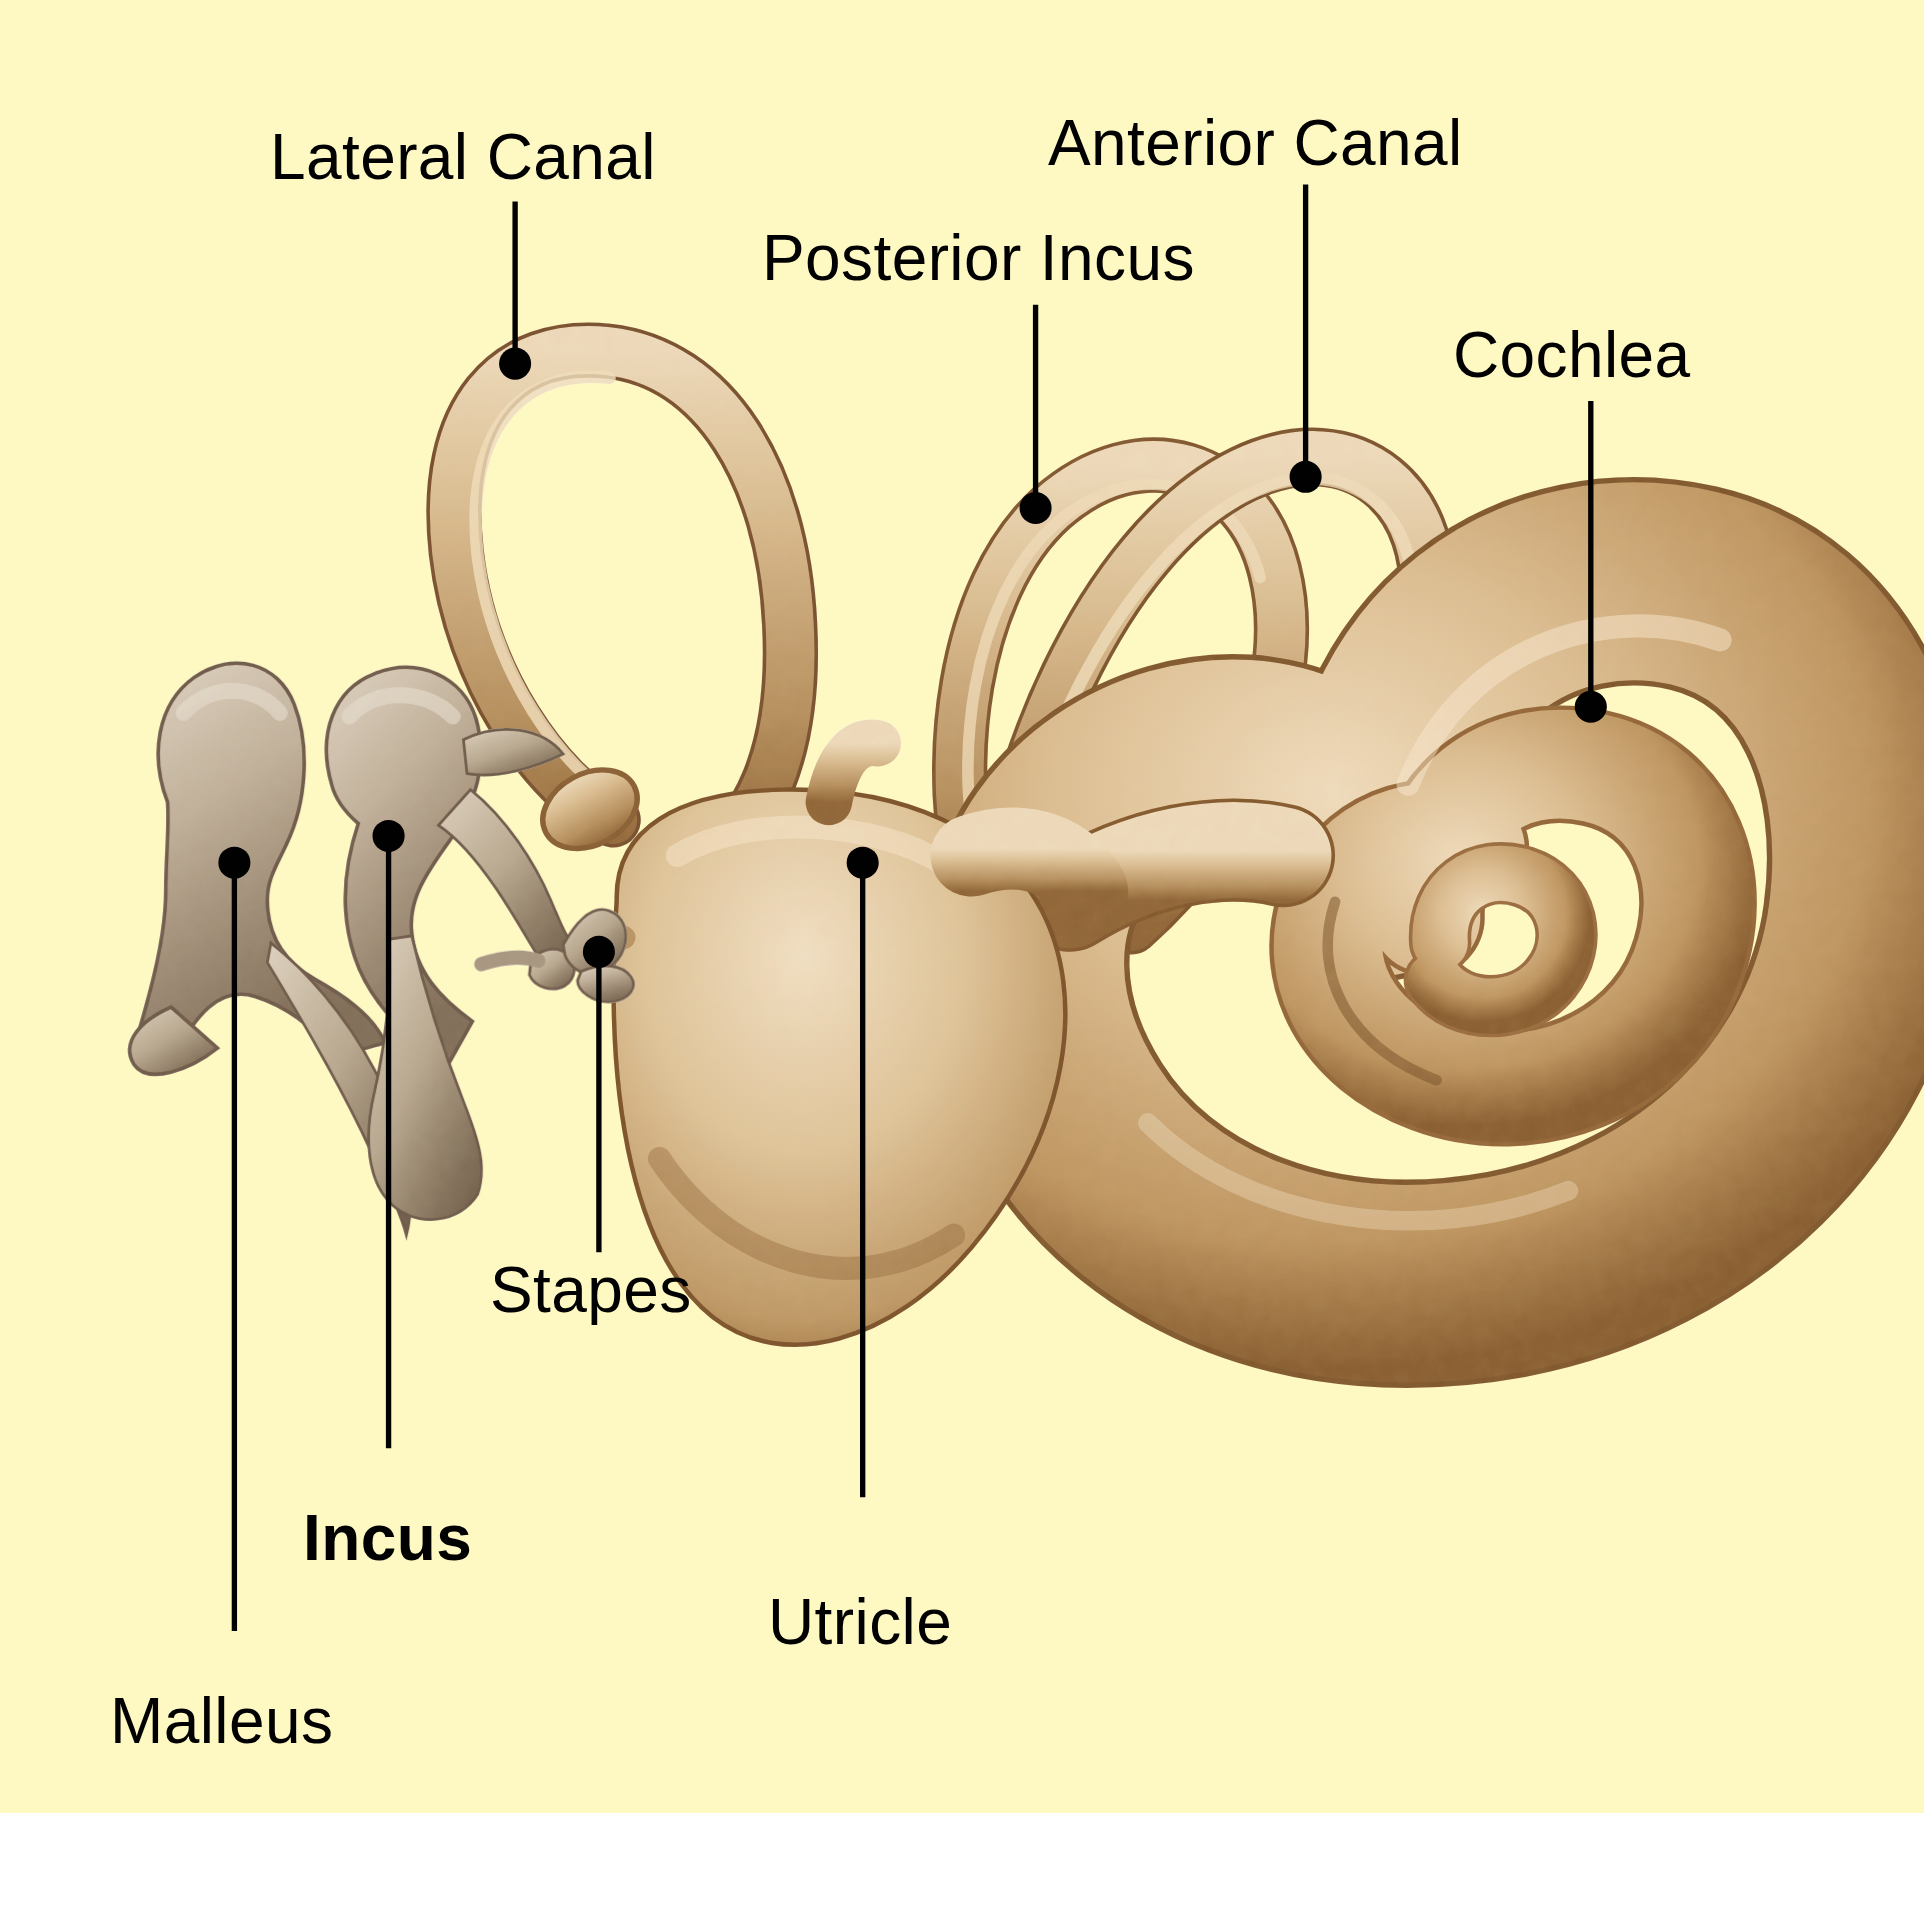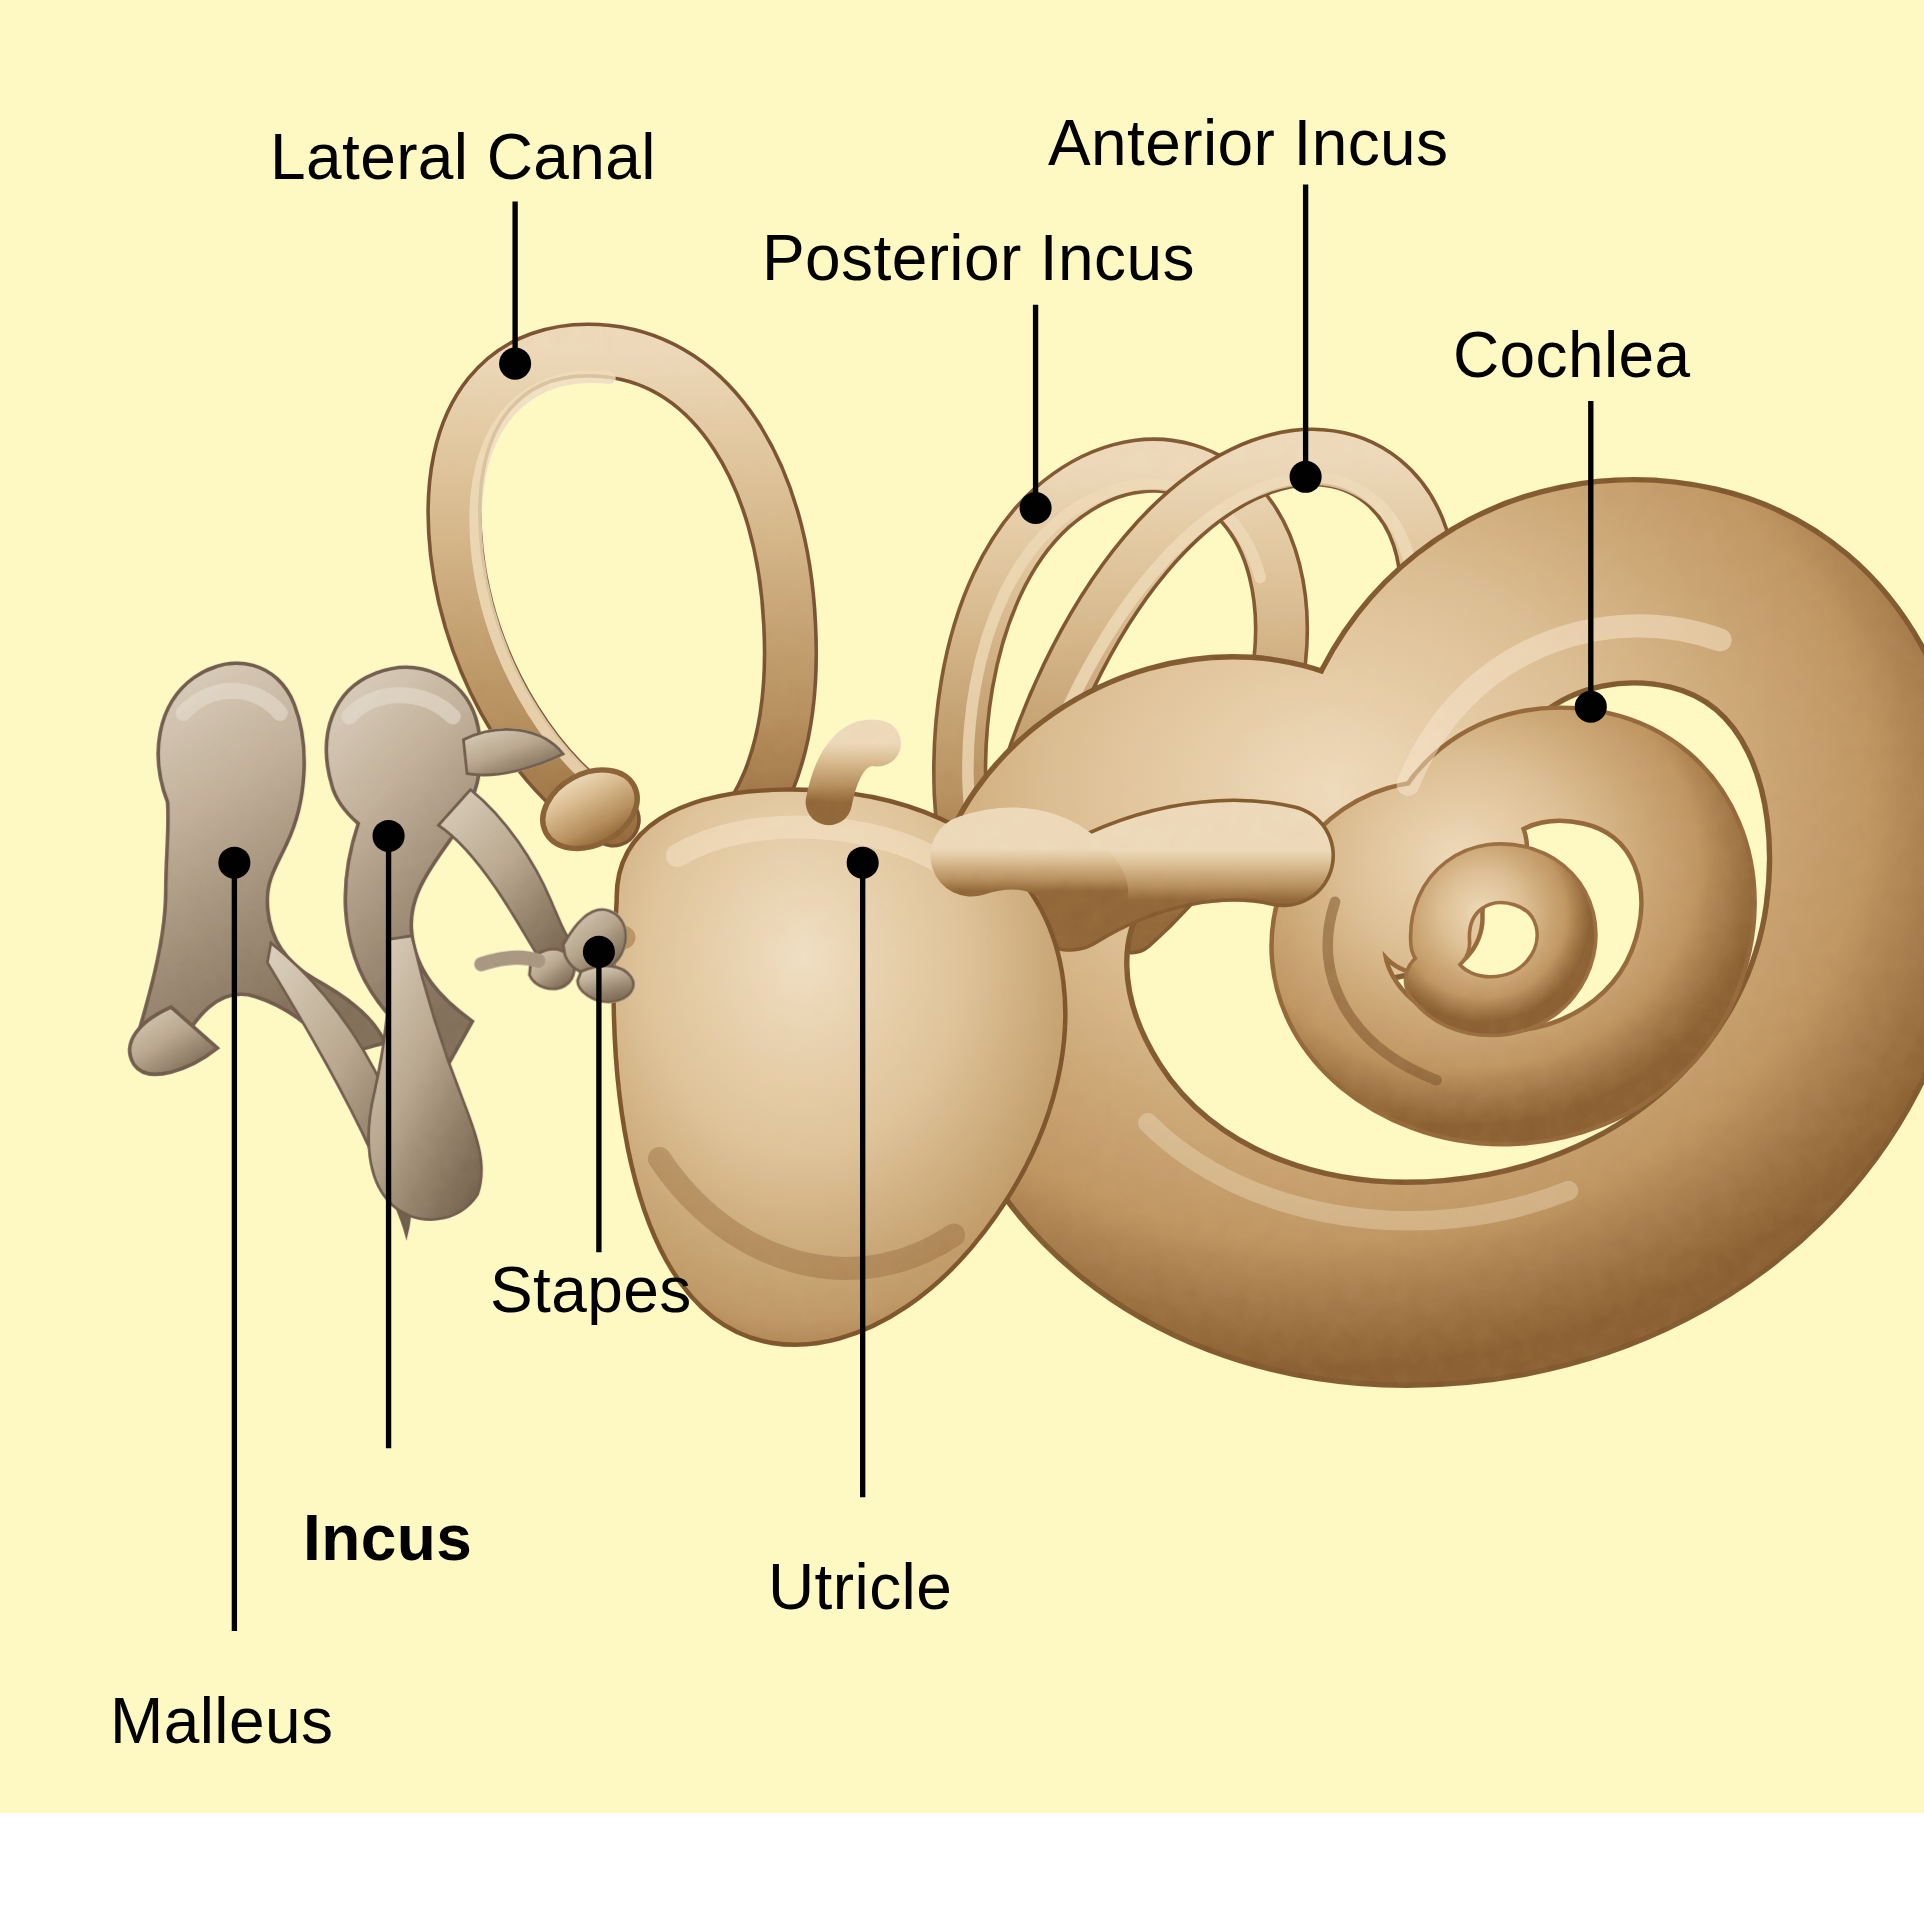--- a/index.html
+++ b/index.html
@@ -332,23 +332,23 @@
         </g>
         <g>
           <line x1="263" y1="975" x2="263" y2="1830" stroke="#010101" stroke-width="6"></line>
           <circle cx="263" cy="968" r="18" fill="#010101"></circle>
         </g>
       </g>
   </svg>
 
   <div id="labels-layer">
       <div class="label-text" style="left: 270px; top: 125px;">Lateral Canal</div>
-      <div class="label-text" style="left: 1048px; top: 111px;">Anterior Incus</div>
+      <div class="label-text" style="left: 1048px; top: 111px;">Anterior Canal</div>
       <div class="label-text" style="left: 762px; top: 226px;">Posterior Incus</div>
       <div class="label-text" style="left: 1453px; top: 323px;">Cochlea</div>
       <div class="label-text" style="left: 490px; top: 1258px;">Stapes</div>
-      <div class="label-text" style="left: 768px; top: 1555px;">Utricle</div>
+      <div class="label-text" style="left: 768px; top: 1590px;">Utricle</div>
       <div class="label-text" style="left: 303px; top: 1506px; font-weight: bold;">Incus</div>
       <div class="label-text" style="left: 110px; top: 1689px;">Malleus</div>
     </div>
 
 </div>
 
 
 </body></html>

